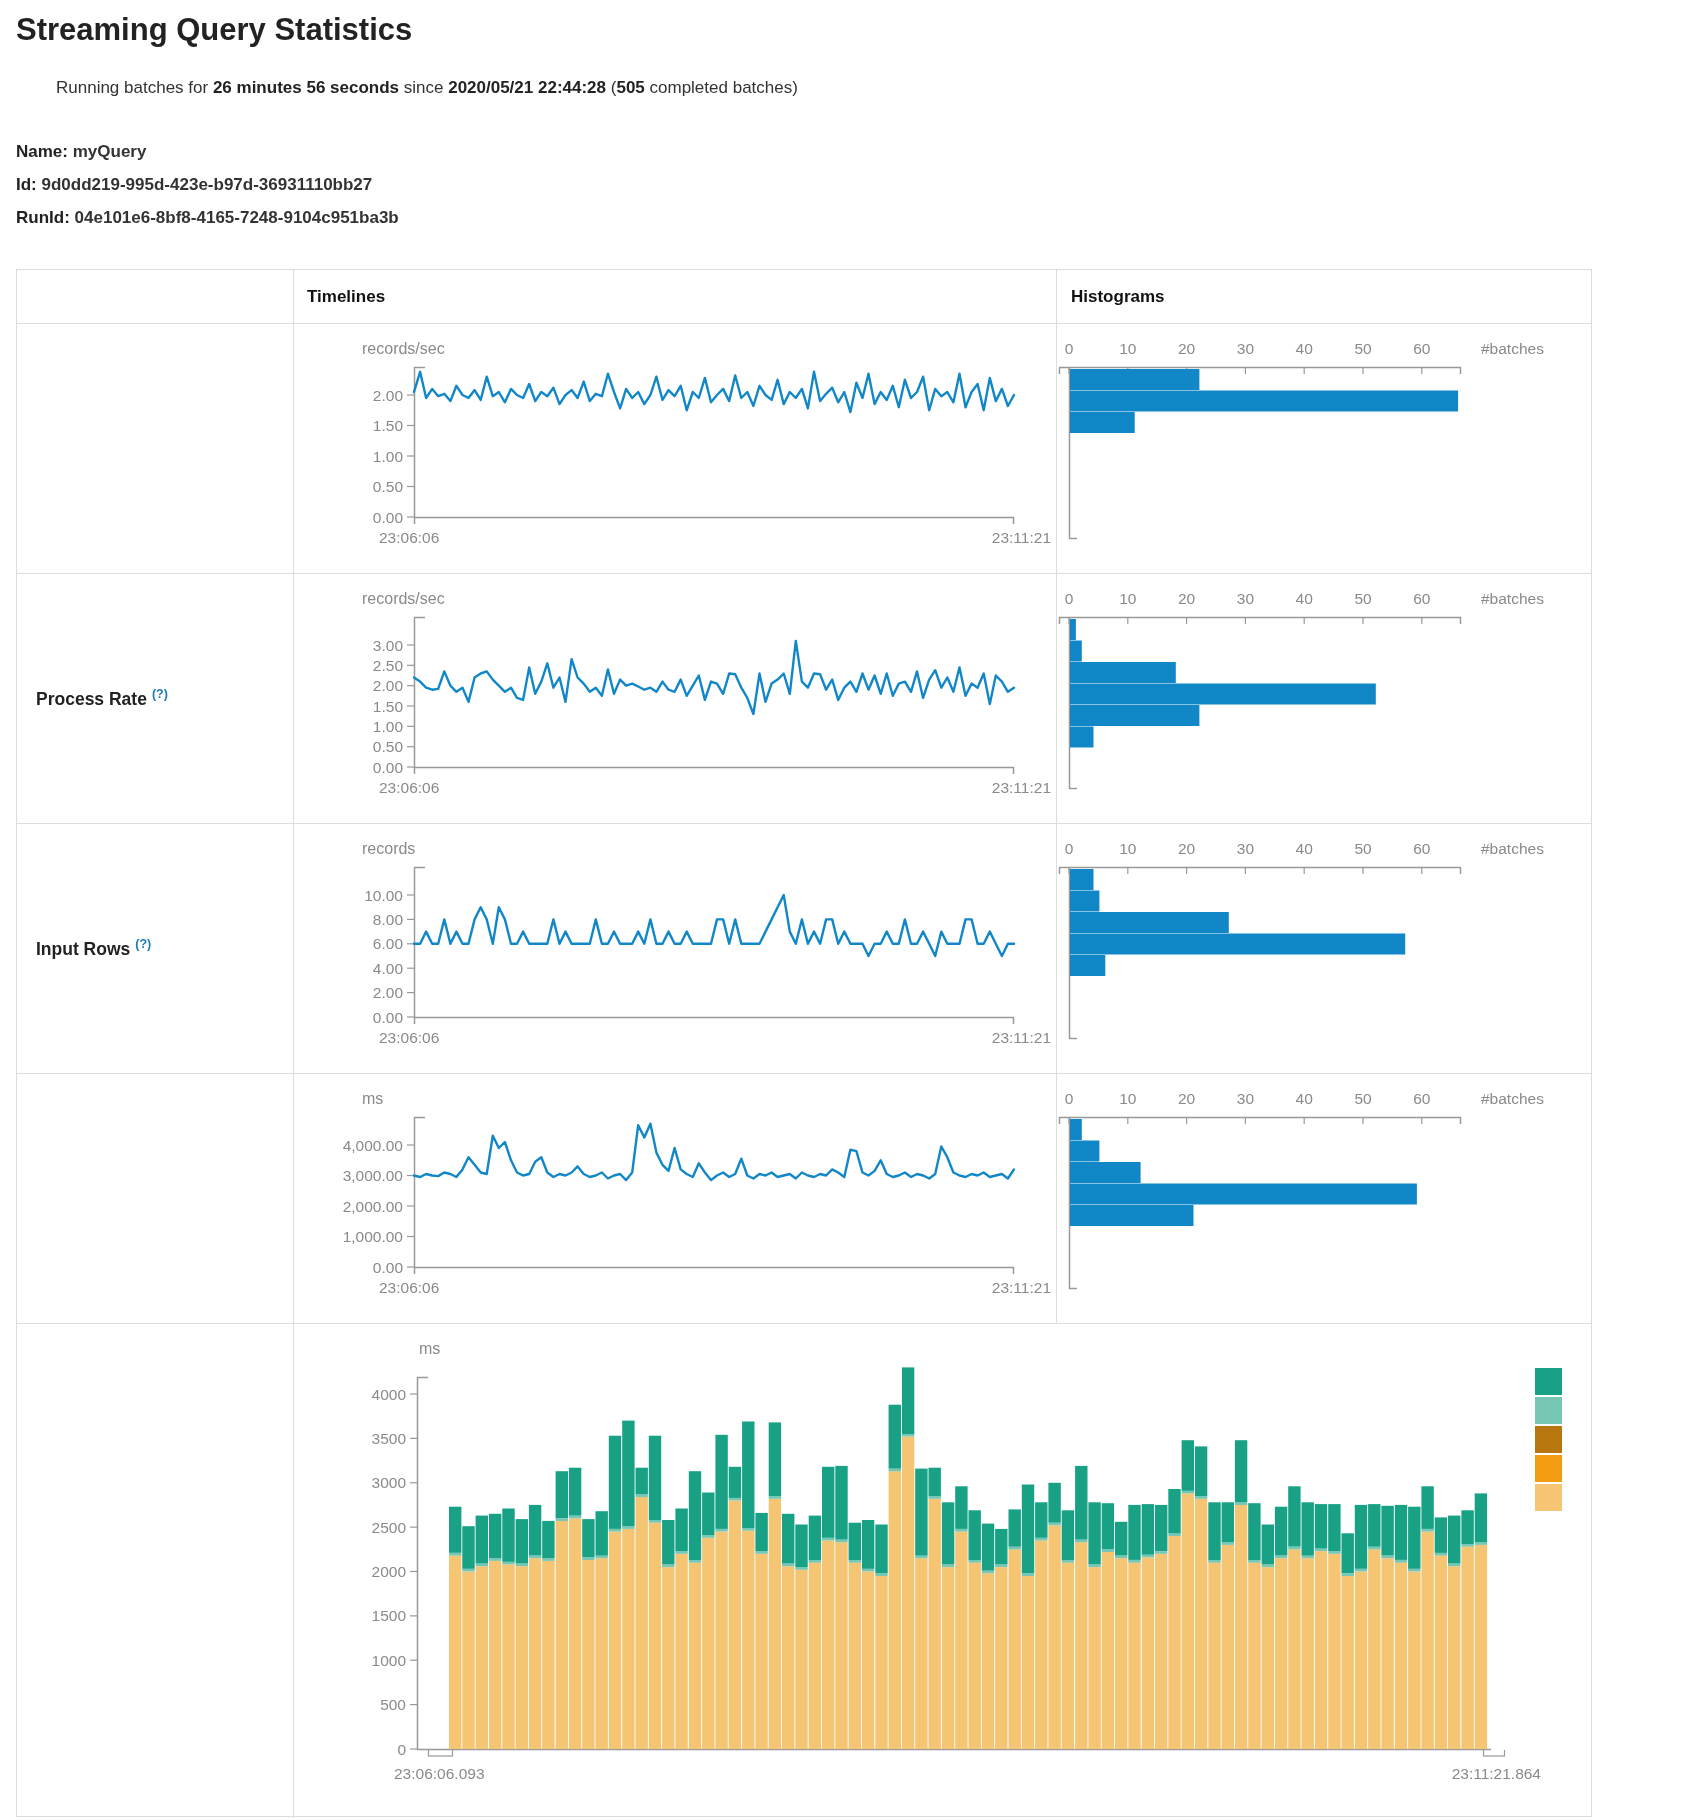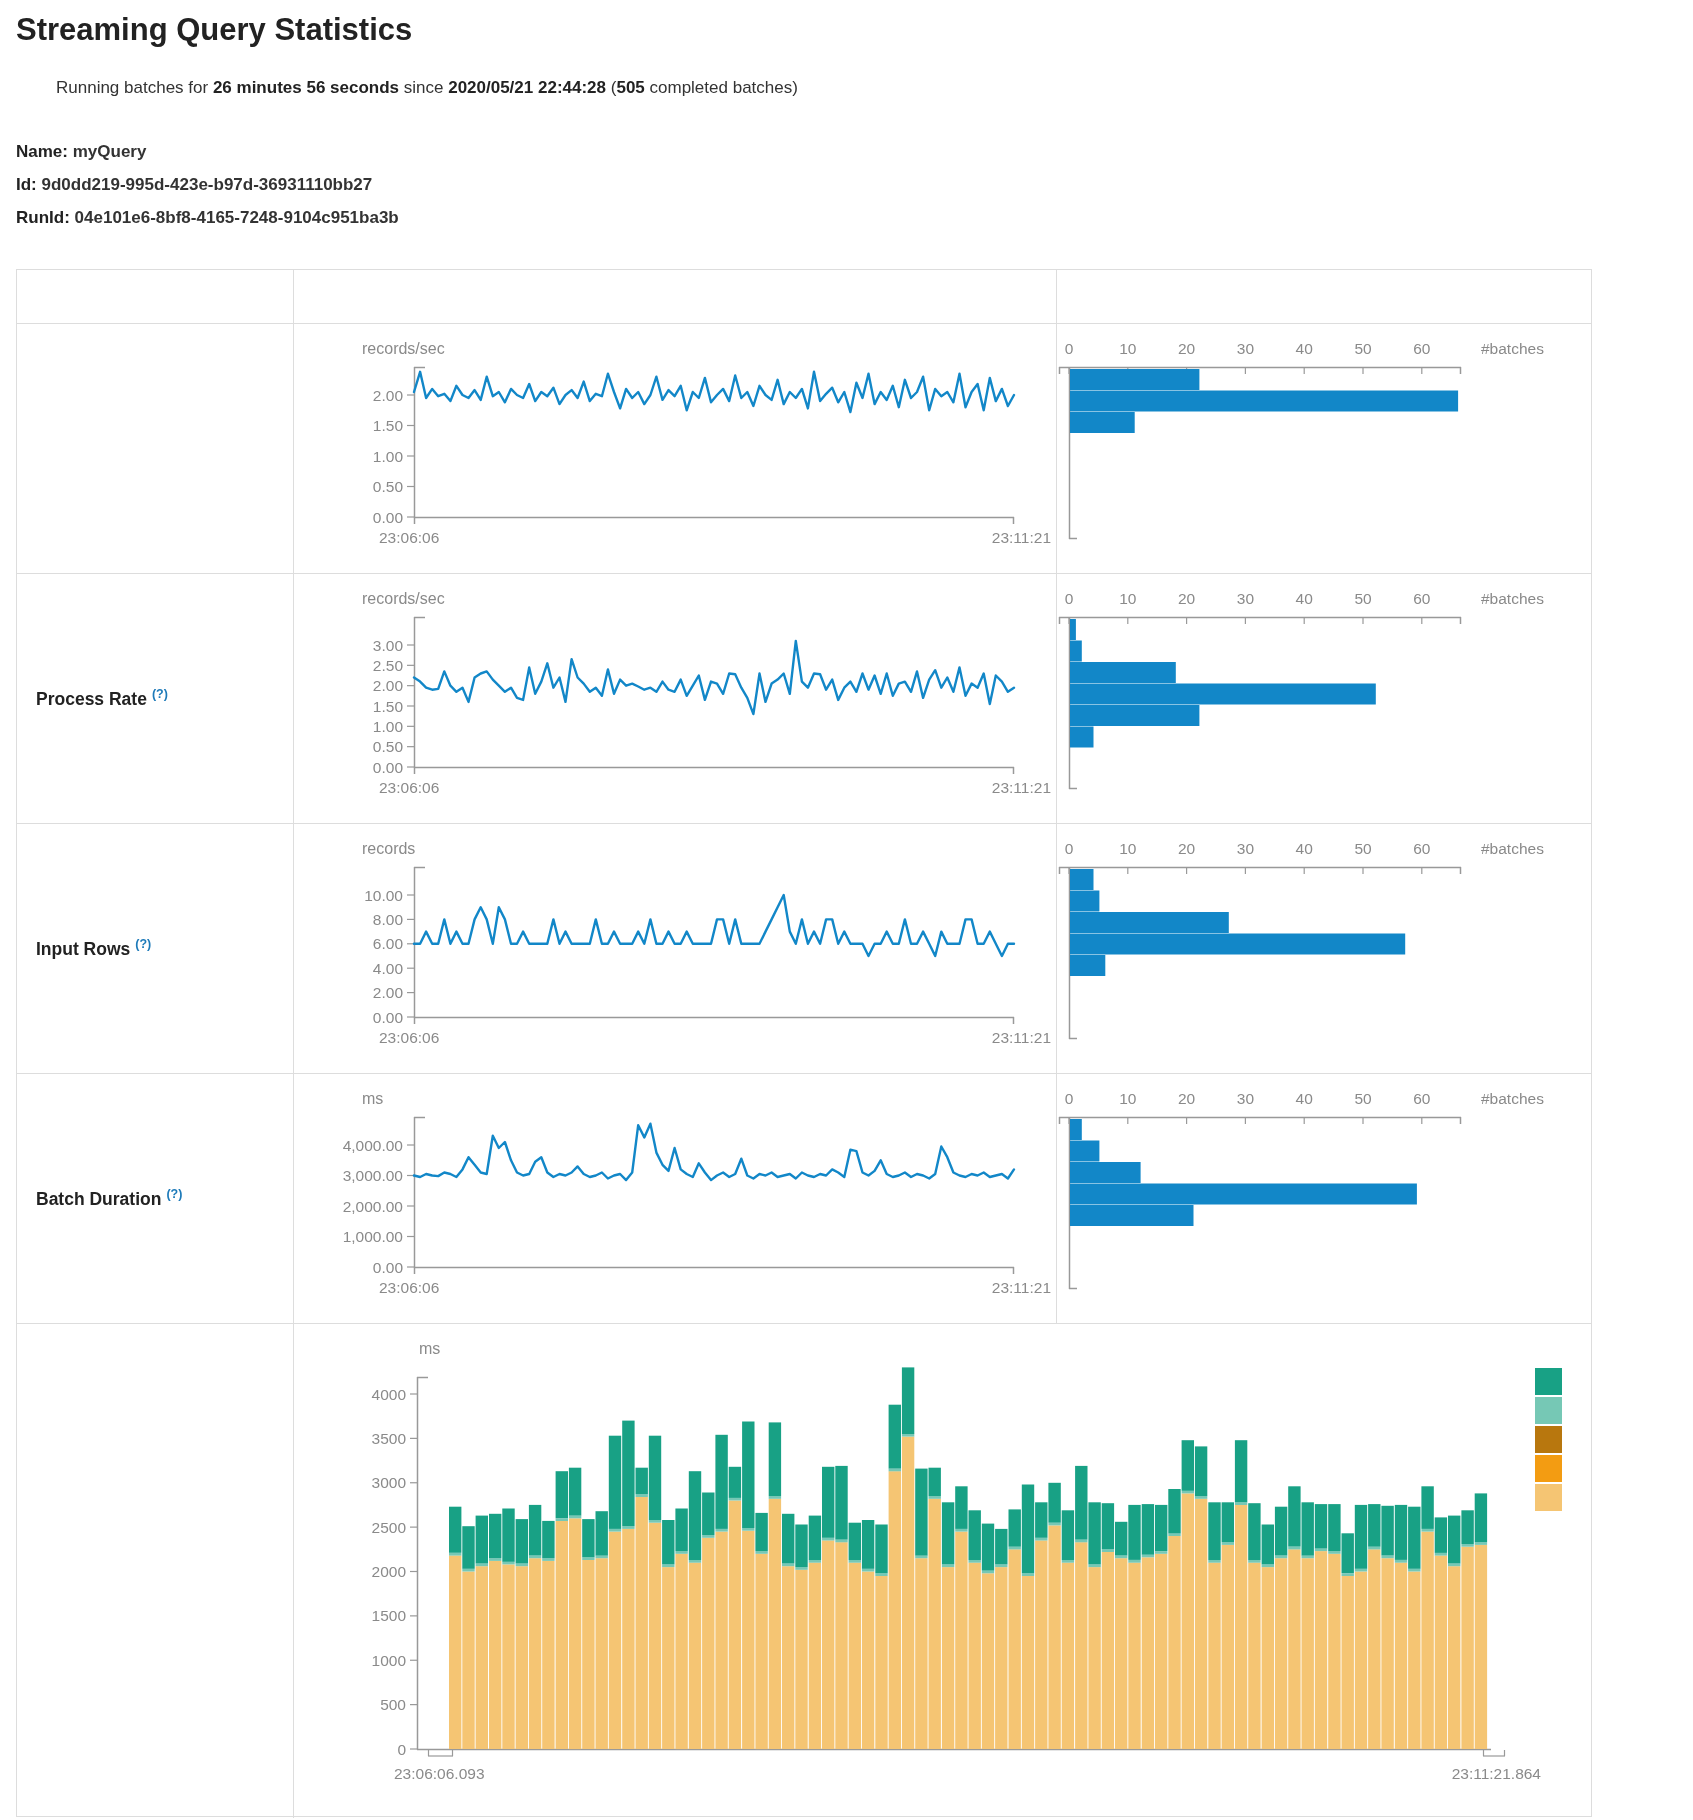--- a/index.html
+++ b/index.html
@@ -35,20 +35,24 @@
   <div class="abs meta" style="left:16px;top:142px;">
     <div><b>Name:</b> <span>myQuery</span></div>
     <div><b>Id:</b> <span>9d0dd219-995d-423e-b97d-36931110bb27</span></div>
     <div><b>RunId:</b> <span>04e101e6-8bf8-4165-7248-9104c951ba3b</span></div>
   </div>
 
   <div class="stats-table">
     <div class="vline" style="left:276px;height:1548px;"></div>
     <div class="vline" style="left:1039px;height:1053px;"></div>
 
+    <div class="hrow header-row">
+      <div class="hcell" style="left:290px;">Timelines</div>
+      <div class="hcell" style="left:1054px;">Histograms</div>
+    </div>
 
     <div class="hrow" style="top:53px;height:250px;">
       <div class="chart-slot" style="left:277px;" id="tl0"><svg width="762" height="250" viewBox="0 0 762 250">
             <text x="68" y="30" text-anchor="start" class="ctitle">records/sec</text>
             <line x1="120.5" y1="43" x2="120.5" y2="193.5" stroke="#999999" stroke-width="1.5"></line>
             <line x1="120" y1="43.5" x2="131" y2="43.5" stroke="#999999" stroke-width="1.5"></line>
             <line x1="113" y1="71" x2="120" y2="71" stroke="#999999" stroke-width="1.2"></line>
             <text x="109" y="76.5" text-anchor="end" class="tick">2.00</text>
             <line x1="113" y1="101.5" x2="120" y2="101.5" stroke="#999999" stroke-width="1.2"></line>
             <text x="109" y="107" text-anchor="end" class="tick">1.50</text>
@@ -201,23 +205,20 @@
             <line x1="12" y1="214.5" x2="20" y2="214.5" stroke="#999999" stroke-width="1.5"></line>
             <rect x="13" y="45" width="23.5" height="21" fill="#1287c8"></rect>
             <rect x="13" y="66.5" width="29.4" height="21" fill="#1287c8"></rect>
             <rect x="13" y="88" width="158.8" height="21" fill="#1287c8"></rect>
             <rect x="13" y="109.5" width="335.2" height="21" fill="#1287c8"></rect>
             <rect x="13" y="131" width="35.3" height="21" fill="#1287c8"></rect>
           </svg></div>
     </div>
 
     <div class="hrow" style="top:803px;height:250px;">
-      <div class="label-cell">
-        <span class="row-label"><span>Batch Duration</span><sup class="help">(?)</sup></span>
-      </div>
       <div class="chart-slot" style="left:277px;" id="tl3"><svg width="762" height="250" viewBox="0 0 762 250">
             <text x="68" y="30" text-anchor="start" class="ctitle">ms</text>
             <line x1="120.5" y1="43" x2="120.5" y2="193.5" stroke="#999999" stroke-width="1.5"></line>
             <line x1="120" y1="43.5" x2="131" y2="43.5" stroke="#999999" stroke-width="1.5"></line>
             <line x1="113" y1="71" x2="120" y2="71" stroke="#999999" stroke-width="1.2"></line>
             <text x="109" y="76.5" text-anchor="end" class="tick">4,000.00</text>
             <line x1="113" y1="101.5" x2="120" y2="101.5" stroke="#999999" stroke-width="1.2"></line>
             <text x="109" y="107" text-anchor="end" class="tick">3,000.00</text>
             <line x1="113" y1="132" x2="120" y2="132" stroke="#999999" stroke-width="1.2"></line>
             <text x="109" y="137.5" text-anchor="end" class="tick">2,000.00</text>

